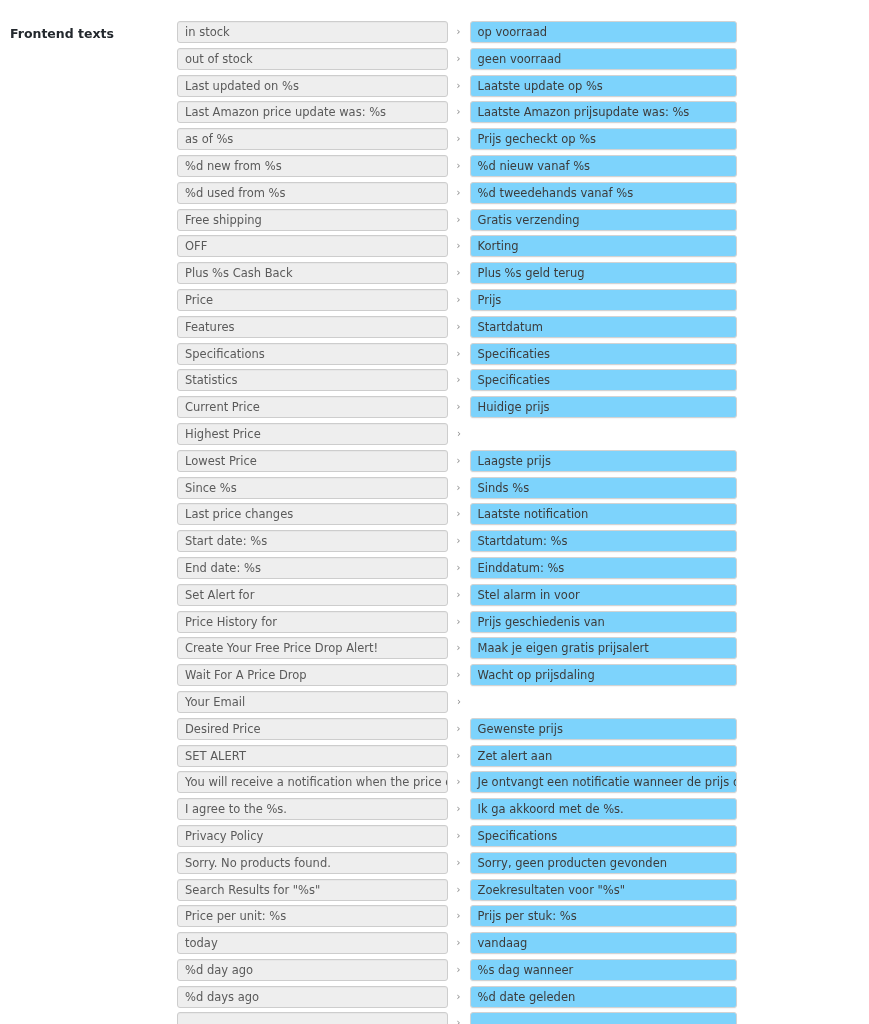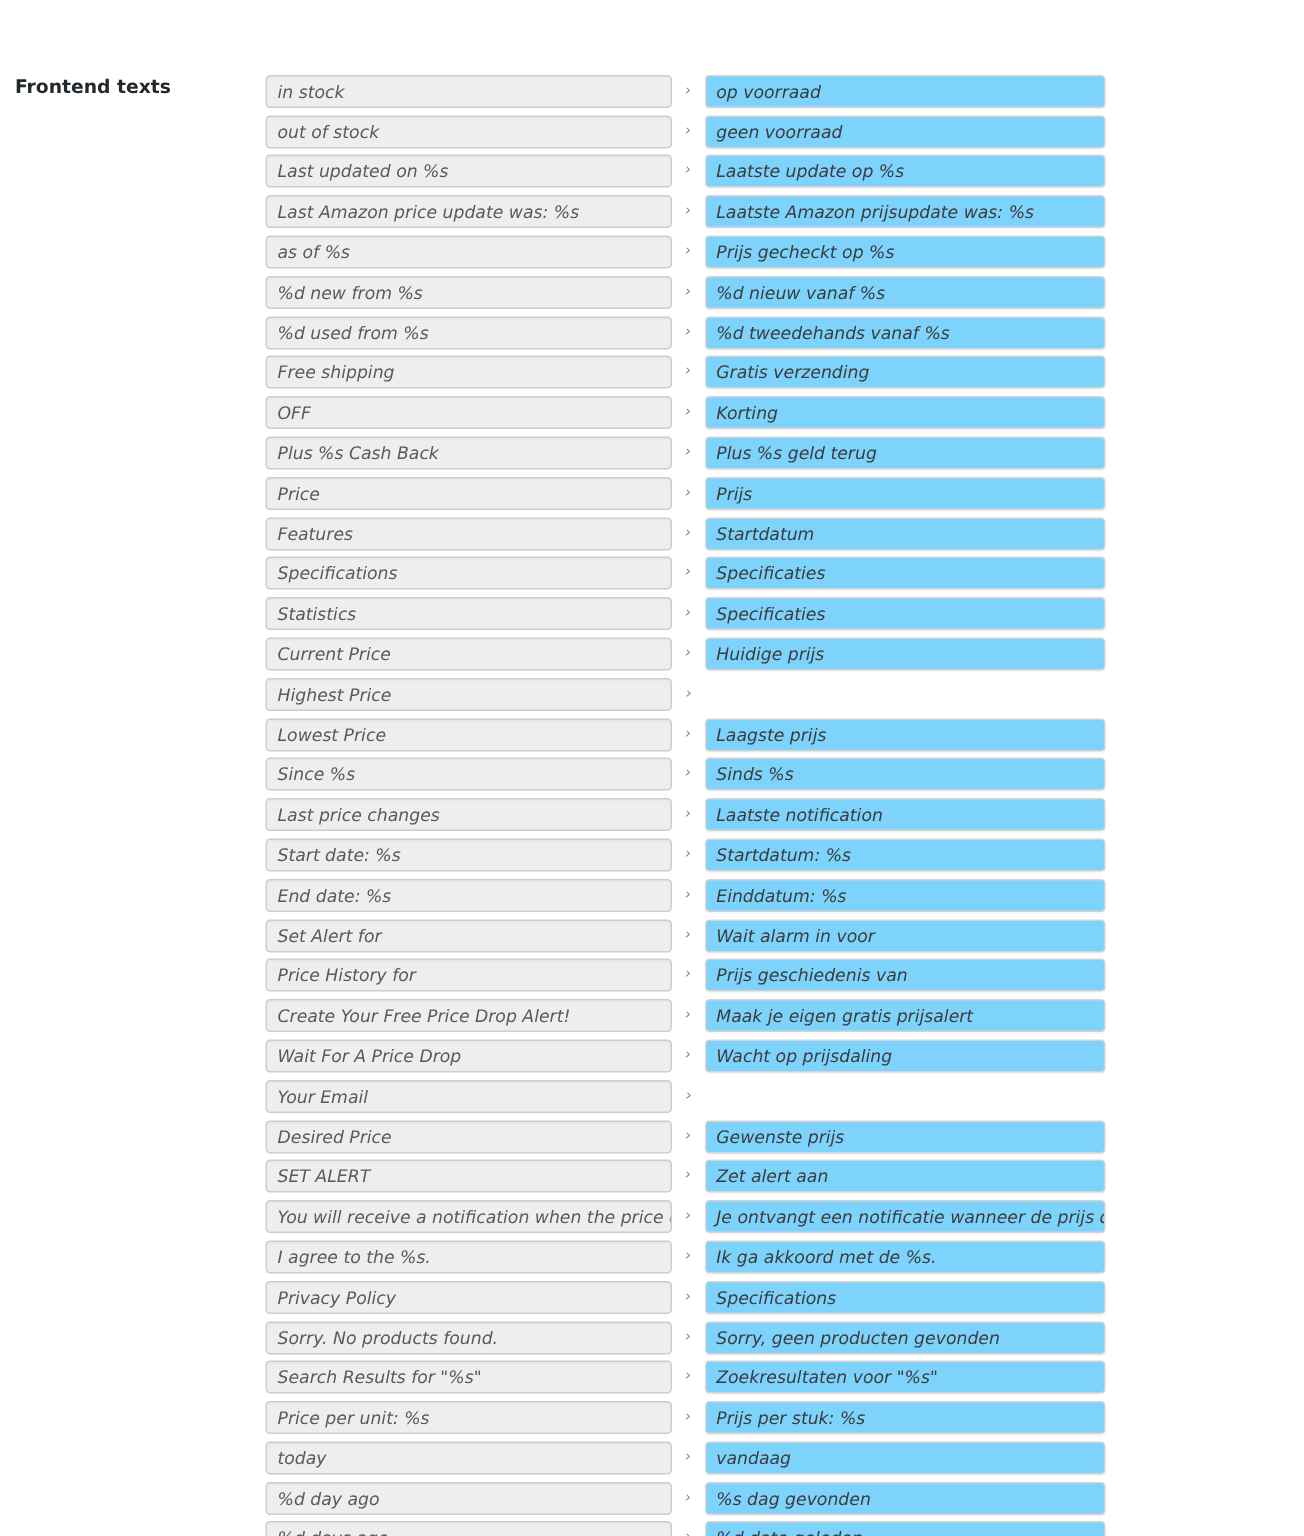--- a/index.html
+++ b/index.html
@@ -12,43 +12,41 @@
     height: 1024px;
     overflow: hidden;
     font-family: "DejaVu Sans", "Liberation Sans", sans-serif;
     font-size: 12px;
     color: #32373c;
   }
   .page {
     position: relative;
     width: 869px;
     height: 876px;
-    margin-top: 24px;
   }
   .field-label {
     position: absolute;
     left: 10px;
     top: 26px;
     font-weight: bold;
     font-size: 12.5px;
     color: #23282d;
     line-height: 1.3;
     white-space: nowrap;
   }
   .rows {
     position: absolute;
     left: 177px;
     top: 21px;
     width: 560px;
   }
   .row {
     display: flex;
-    align-items: flex-end;
+    align-items: flex-start;
     height: 26.8px;
-    font-style: italic;
   }
   .inp {
     box-sizing: border-box;
     height: 22px;
     line-height: 20px;
     border: 1px solid #cfcfcf;
     border-radius: 3px;
     padding: 0 7px;
     font-family: "DejaVu Sans", "Liberation Sans", sans-serif;
     font-size: 11.5px;
@@ -190,21 +188,21 @@
         <div class="inp inp-target">Startdatum: %s</div>
       </div>
       <div class="row">
         <div class="inp inp-source">End date: %s</div>
         <div class="sep">›</div>
         <div class="inp inp-target">Einddatum: %s</div>
       </div>
       <div class="row">
         <div class="inp inp-source">Set Alert for</div>
         <div class="sep">›</div>
-        <div class="inp inp-target">Wait alarm in voor</div>
+        <div class="inp inp-target">Stel alarm in voor</div>
       </div>
       <div class="row">
         <div class="inp inp-source">Price History for</div>
         <div class="sep">›</div>
         <div class="inp inp-target">Prijs geschiedenis van</div>
       </div>
       <div class="row">
         <div class="inp inp-source">Create Your Free Price Drop Alert!</div>
         <div class="sep">›</div>
         <div class="inp inp-target">Maak je eigen gratis prijsalert</div>
@@ -259,21 +257,21 @@
         <div class="inp inp-target">Prijs per stuk: %s</div>
       </div>
       <div class="row">
         <div class="inp inp-source">today</div>
         <div class="sep">›</div>
         <div class="inp inp-target">vandaag</div>
       </div>
       <div class="row">
         <div class="inp inp-source">%d day ago</div>
         <div class="sep">›</div>
-        <div class="inp inp-target">%s dag gevonden</div>
+        <div class="inp inp-target">%s dag wanneer</div>
       </div>
       <div class="row">
         <div class="inp inp-source">%d days ago</div>
         <div class="sep">›</div>
         <div class="inp inp-target">%d date geleden</div>
       </div>
       <div class="row">
         <div class="inp inp-source"></div>
         <div class="sep">›</div>
         <div class="inp inp-target"></div>

